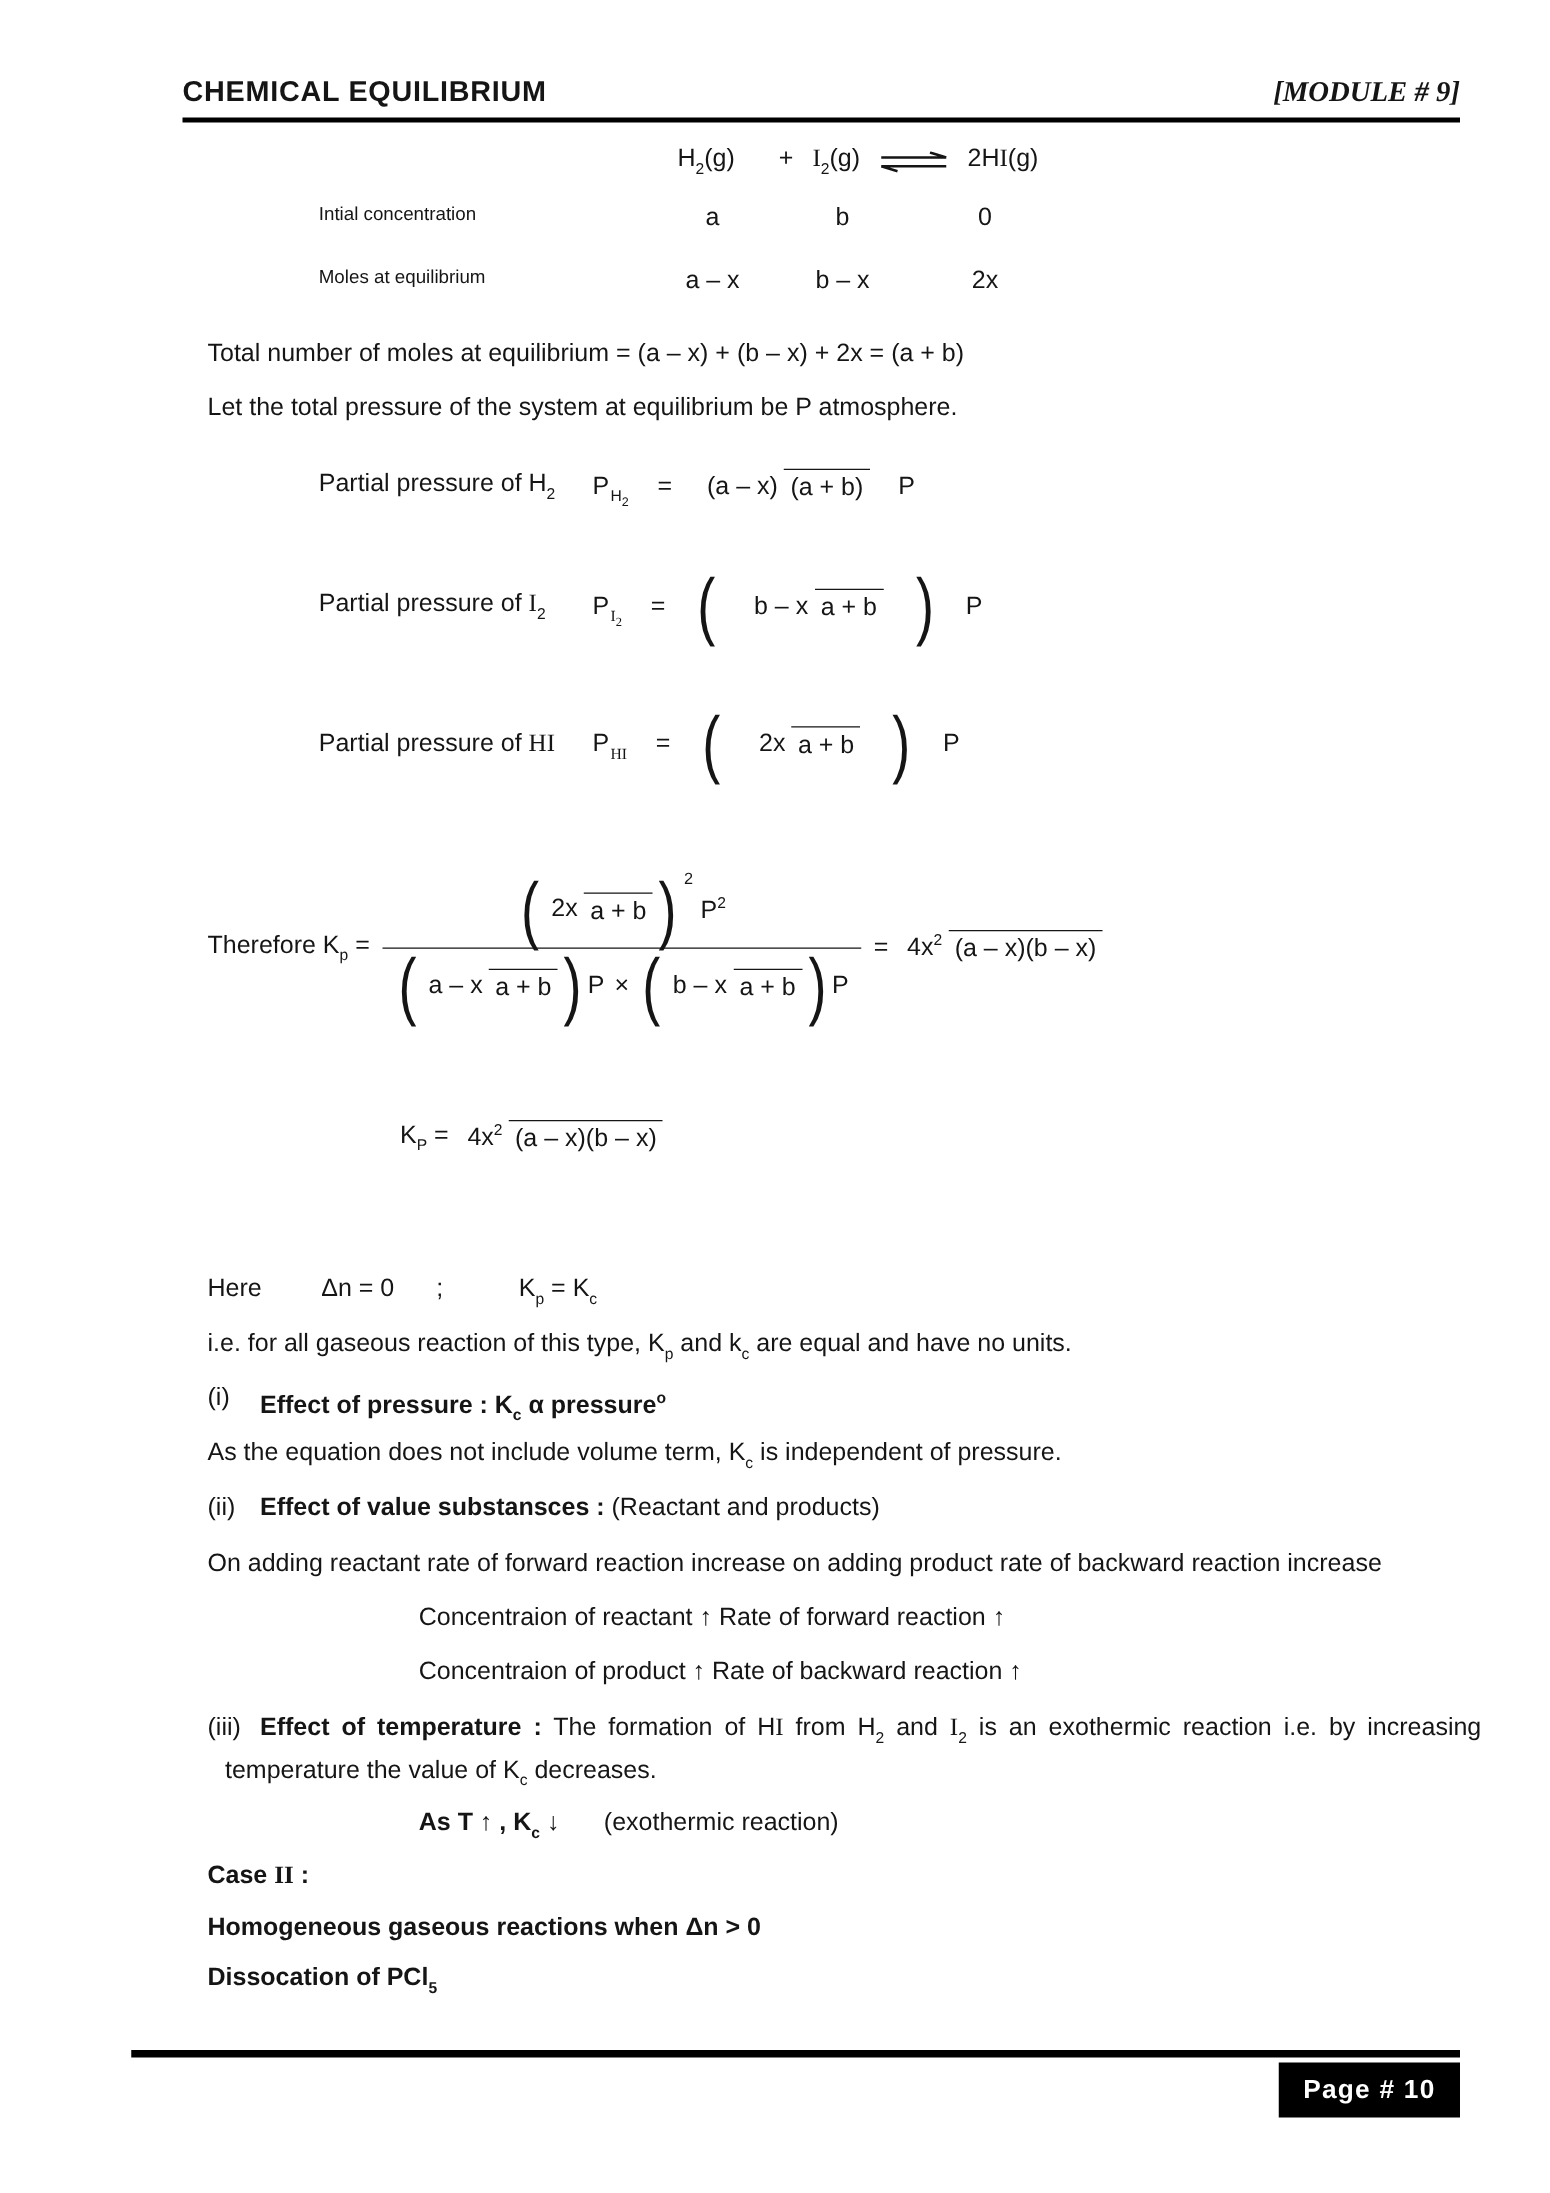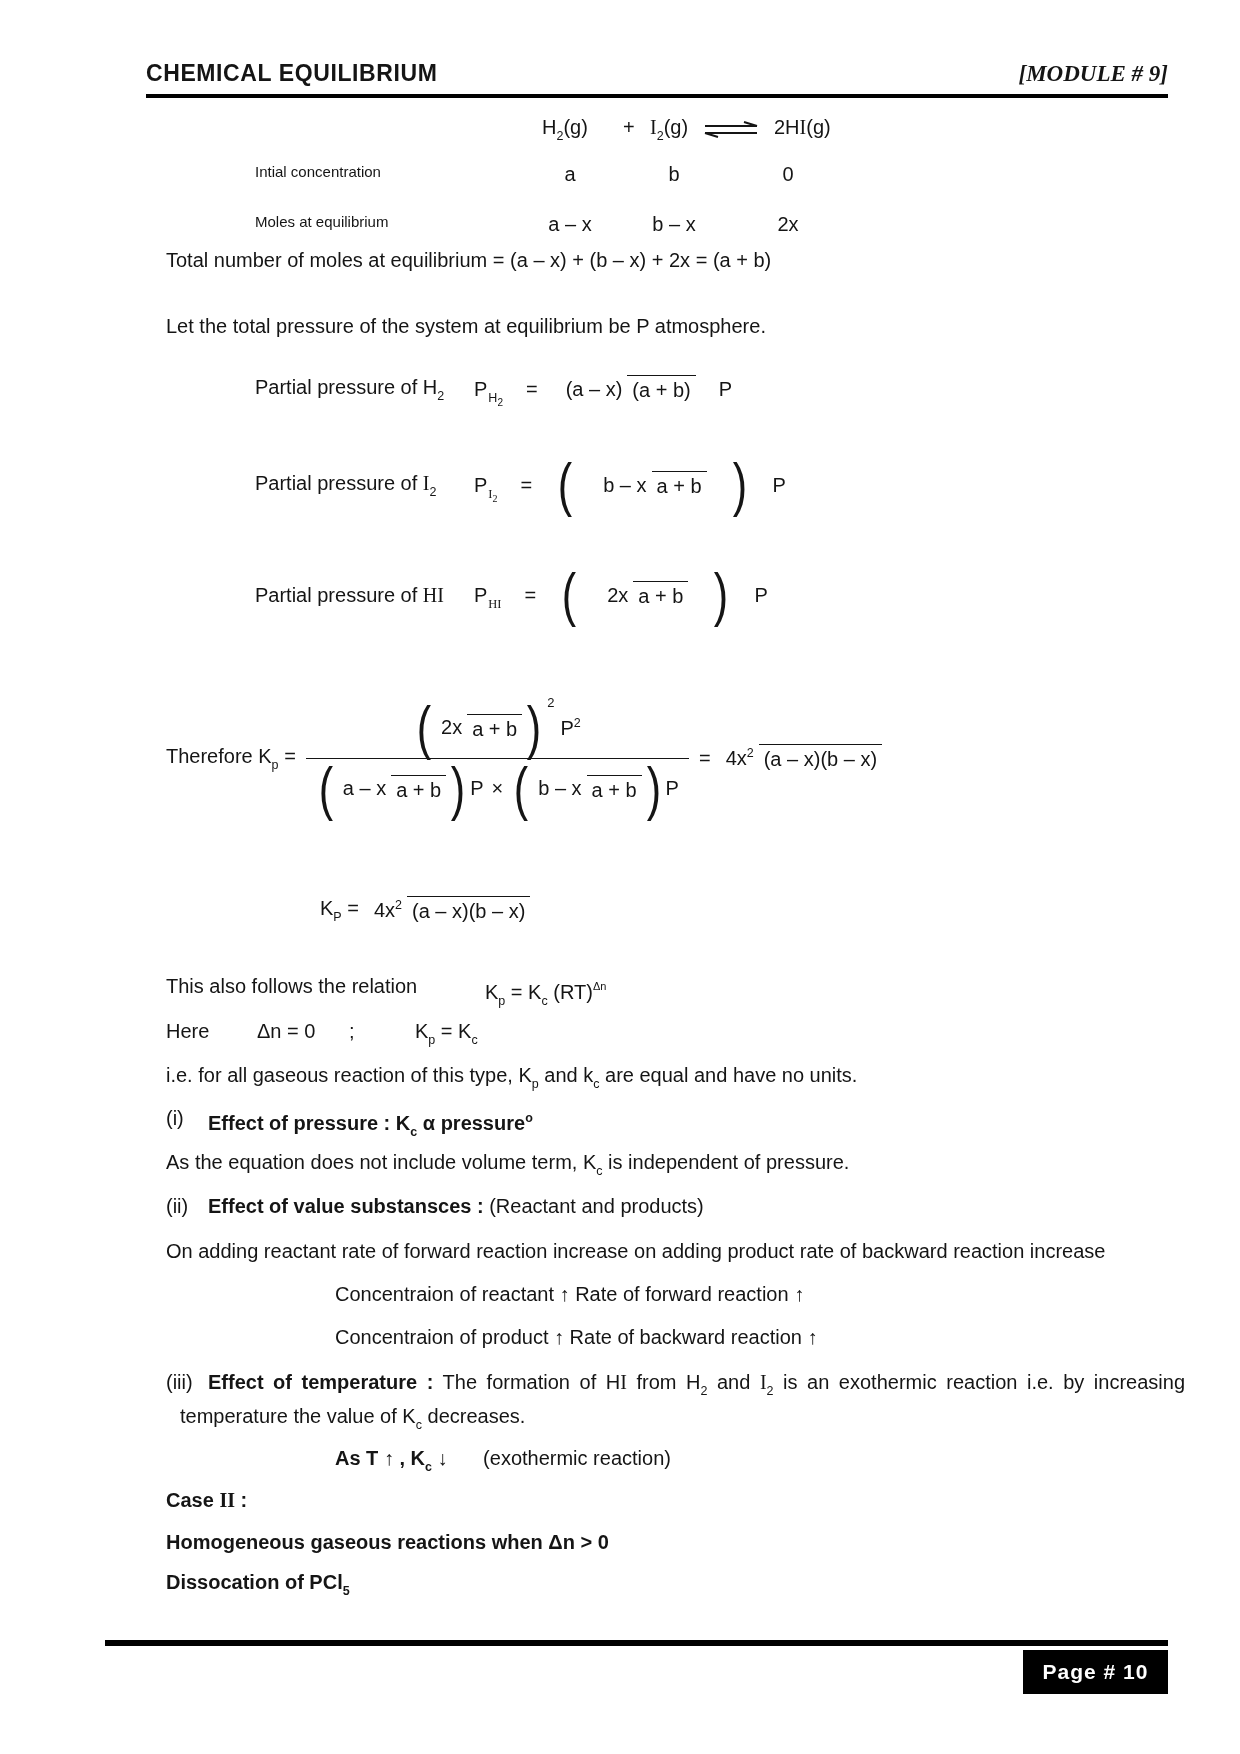--- a/index.html
+++ b/index.html
@@ -90,21 +90,21 @@
     <span class="tcell" style="left:629px">b</span>
     <span class="tcell" style="left:743px">0</span>
   </div>
   <div class="abs" style="top:213px;left:0;right:0;height:26px;">
     <span class="tlabel">Moles at equilibrium</span>
     <span class="tcell" style="left:525px">a – x</span>
     <span class="tcell" style="left:629px">b – x</span>
     <span class="tcell" style="left:743px">2x</span>
   </div>
 
-  <div class="line" style="top:247px;left:166px">Total number of moles at equilibrium = (a – x) + (b – x) + 2x = (a + b)</div>
+  <div class="line" style="top:270px;left:166px">Total number of moles at equilibrium = (a – x) + (b – x) + 2x = (a + b)</div>
   <div class="line" style="top:313px;left:166px">Let the total pressure of the system at equilibrium be P atmosphere.</div>
 
   <div class="prow" style="top:356px;height:66px;">
     <span class="plabel"><span>Partial pressure of H</span><span class="sb">2</span></span>
     <span class="pformula">
       <span><span>P</span><span class="psub"><span>H</span><span class="psubsub">2</span></span></span>
       <span>=</span>
       <span class="frac">
           <span class="num">(a – x)</span>
           <span class="den">(a + b)</span>
@@ -182,24 +182,20 @@
   </div>
 
   <div class="abs eqrow" style="top:876px;height:68px;left:320px;">
     <span><span>K</span><span class="sb">P</span>&nbsp;<span>=</span></span>
     <span class="frac" style="margin-left:10px">
         <span class="num"><span>4x</span><span class="sp">2</span></span>
         <span class="den">(a – x)(b – x)</span>
       </span>
   </div>
 
-  <div class="line" style="top:973px;left:166px;right:72px">
-    <span>This also follows the relation</span>
-    <span class="abs" style="left:319px;top:0"><span>K</span><span class="sb">p</span> <span>=</span> <span>K</span><span class="sb">c</span> <span>(RT)</span><span class="spsmall">Δn</span></span>
-  </div>
 
   <div class="line" style="top:1018px;left:166px;right:72px">
     <span>Here</span>
     <span class="abs" style="left:91px;top:0">Δn = 0</span>
     <span class="abs" style="left:183px;top:0">;</span>
     <span class="abs" style="left:249px;top:0"><span>K</span><span class="sb">p</span> <span>=</span> <span>K</span><span class="sb">c</span></span>
   </div>
 
   <div class="line" style="top:1062px;left:166px"><span>i.e. for all gaseous reaction of this type, K</span><span class="sb">p</span><span> and k</span><span class="sb">c</span><span> are equal and have no units.</span></div>
 

